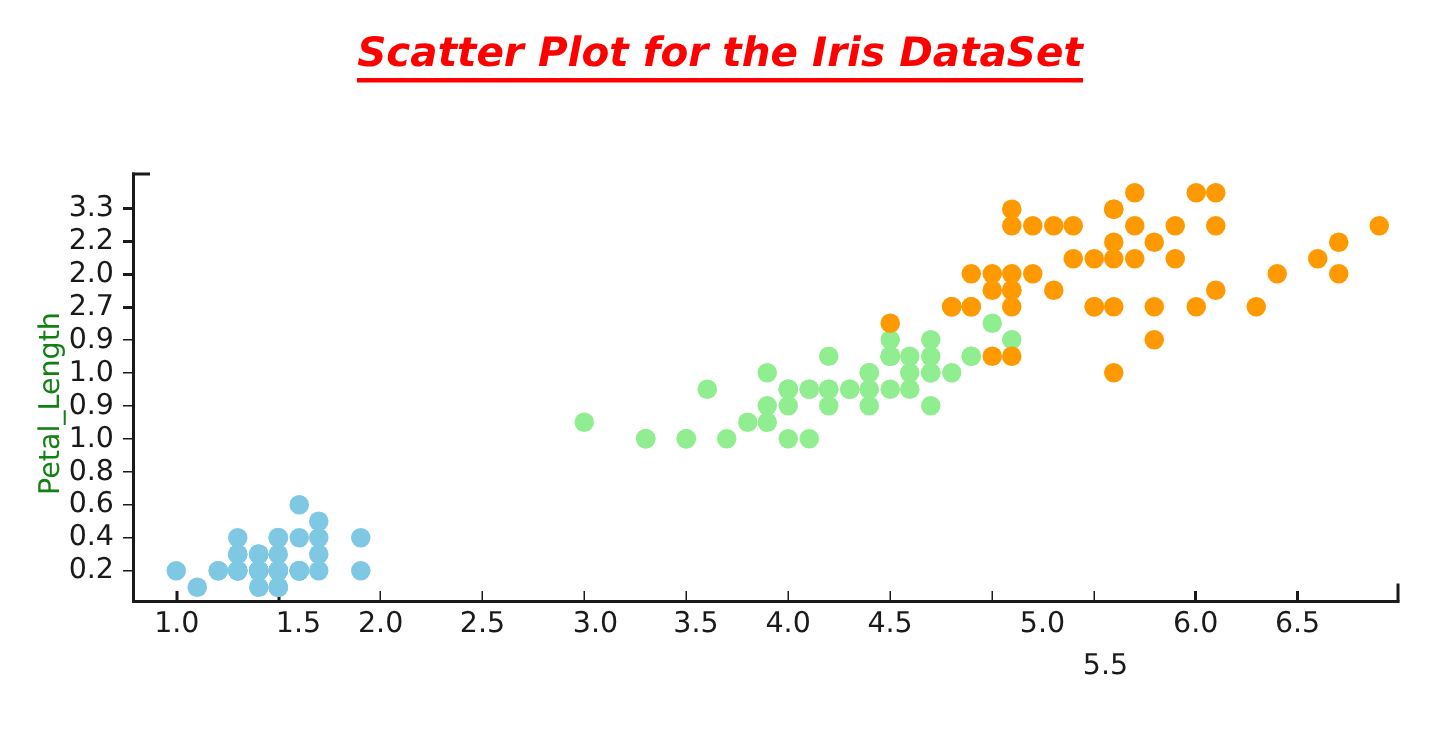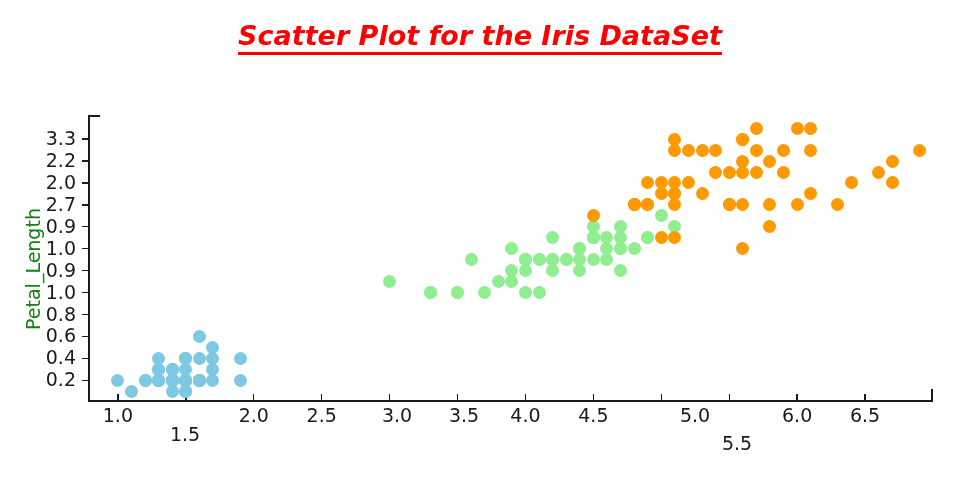--- a/index.html
+++ b/index.html
@@ -94,21 +94,21 @@
 
   <div class="x-axis"></div>
   <div class="y-axis"></div>
   <div class="x-cap"></div>
   <div class="y-cap"></div>
 
   <div id="xticks-layer">
       <div class="tick xtick" style="left: 117.187px;"></div>
       <div class="xticklabel" style="left: 87.8875px;">1.0</div>
       <div class="tick xtick" style="left: 185.114px;"></div>
-      <div class="xticklabel" style="left: 155px; margin-top: 19px;">1.5</div>
+      <div class="xticklabel" style="left: 169px;">1.5</div>
       <div class="tick xtick" style="left: 253.04px;"></div>
       <div class="xticklabel" style="left: 223.74px;">2.0</div>
       <div class="tick xtick" style="left: 320.966px;"></div>
       <div class="xticklabel" style="left: 291.666px;">2.5</div>
       <div class="tick xtick" style="left: 388.892px;"></div>
       <div class="xticklabel" style="left: 367px;">3.0</div>
       <div class="tick xtick" style="left: 456.818px;"></div>
       <div class="xticklabel" style="left: 434px;">3.5</div>
       <div class="tick xtick" style="left: 524.744px;"></div>
       <div class="xticklabel" style="left: 495.444px;">4.0</div>

